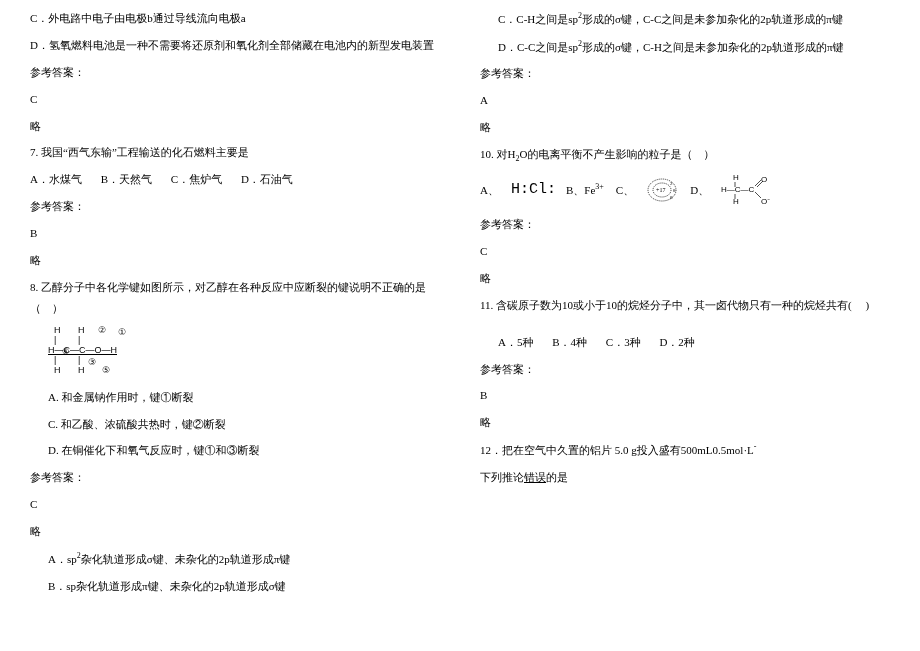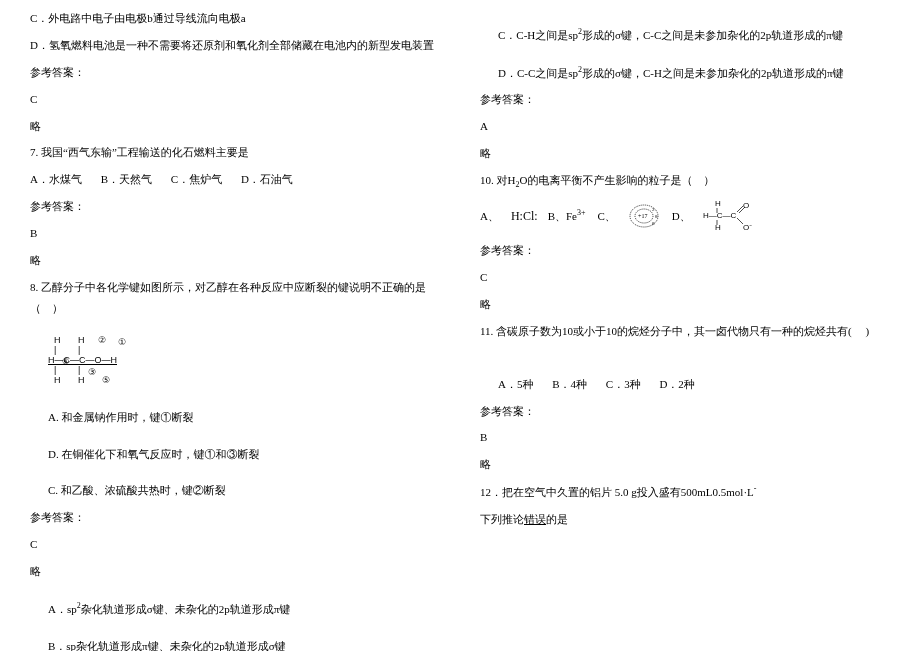--- a/index.html
+++ b/index.html
@@ -18,42 +18,42 @@
       flex-direction: row;
       padding: 8px 30px;
       gap: 40px;
     }
     .col {
       flex: 1;
       min-width: 0;
     }
     .line { margin-bottom: 6px; }
     .bold { font-weight: normal; }
-    .indent1 { padding-left: 18px; margin-top: 16px; }
+    .indent1 { padding-left: 18px; }
     sup { font-size: 8px; }
     sub { font-size: 8px; }
     .opts-inline span { margin-right: 16px; font-family: Liberation Serif, serif; }
     .diagram {
       display: inline-block;
       border: none;
       padding: 4px 2px 2px 2px;
       font-size: 9px;
       line-height: 1.2;
       font-family: sans-serif;
       vertical-align: middle;
     }
     .ethanol {
       position: relative;
       width: 120px;
       height: 56px;
     }
     .ethanol span { position: absolute; font-size: 9px; }
     .q10row { display: flex; align-items: center; gap: 12px; }
     .q10row .lab { font-size: 11px; }
-    .hcl { font-family: Liberation Serif, serif; font-size:12px; }
+    .hcl { font-family: Liberation Mono, monospace; font-size:15px; }
     .atom-circle {
       display:inline-block; width:32px; height:26px;
       position:relative; vertical-align:middle;
     }
     .atom-circle svg { position:absolute; left:0; top:0; }
     .acetic {
       display:inline-block; vertical-align:middle;
       font-family:sans-serif; font-size:9px; line-height:1;
     }
   </style>
@@ -94,22 +94,22 @@
         <span style="left:14px; top:22px; font-size:8px;">④</span>
         <span style="left:6px; top:30px;">|</span>
         <span style="left:30px; top:30px;">|</span>
         <span style="left:40px; top:32px;">③</span>
         <span style="left:6px; top:40px;">H</span>
         <span style="left:30px; top:40px;">H</span>
         <span style="left:54px; top:40px;">⑤</span>
       </div>
     </div>
     <div class="line indent1">A. 和金属钠作用时，键①断裂</div>
+    <div class="line indent1">C. 和乙酸、浓硫酸共热时，键②断裂</div>
     <div class="line indent1">D. 在铜催化下和氧气反应时，键①和③断裂</div>
-    <div class="line indent1">C. 和乙酸、浓硫酸共热时，键②断裂</div>
     <div class="line bold">参考答案：</div>
     <div class="line">C</div>
     <div class="line">略</div>
 
     <div class="line indent1">A．sp<sup>2</sup>杂化轨道形成σ键、未杂化的2p轨道形成π键</div>
     <div class="line indent1">B．sp杂化轨道形成π键、未杂化的2p轨道形成σ键</div>
   </div>
 
   <div class="col">
     <div class="line indent1">C．C-H之间是sp<sup>2</sup>形成的σ键，C-C之间是未参加杂化的2p轨道形成的π键</div>

